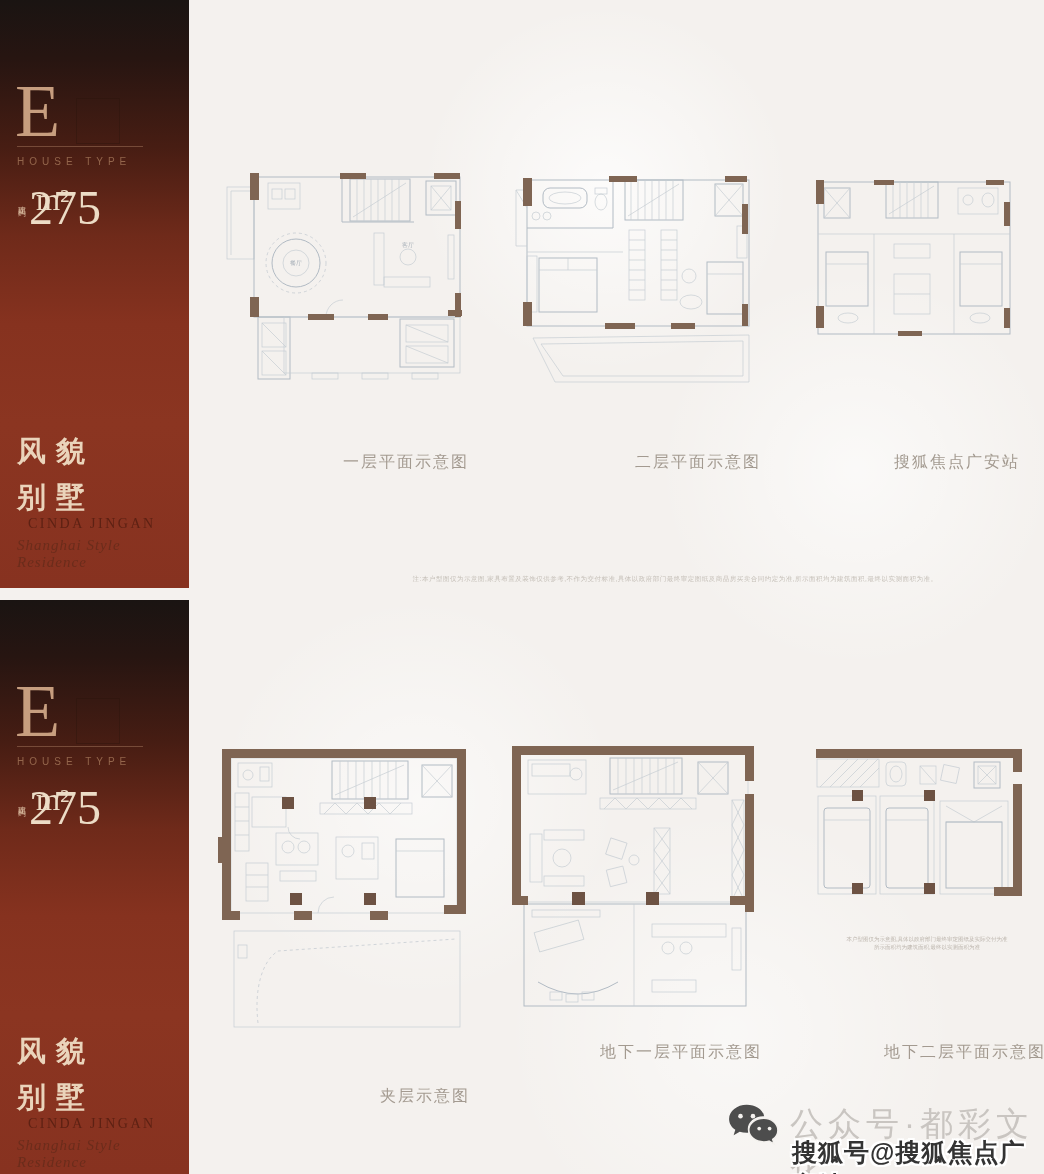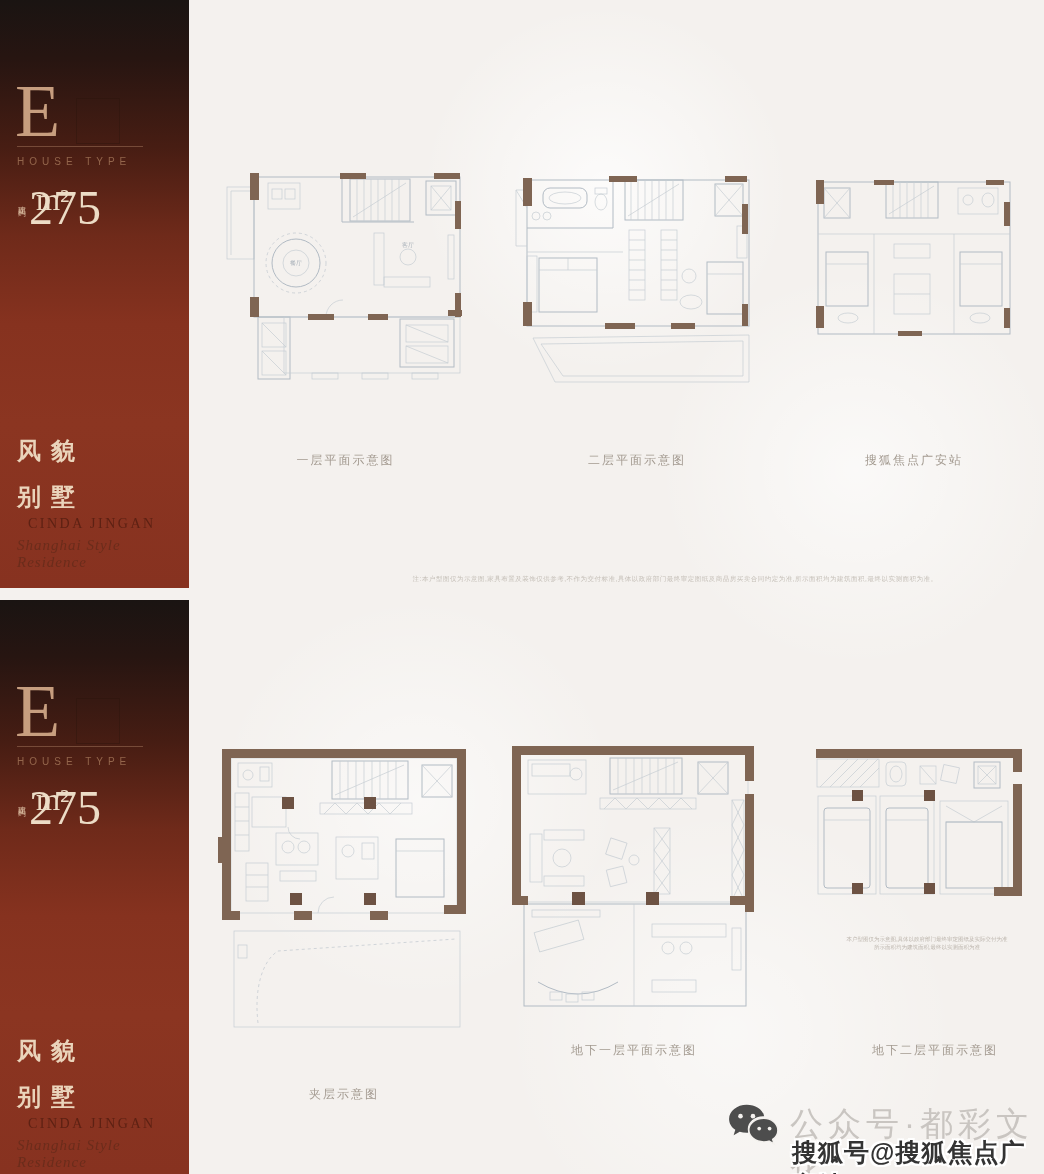--- a/index.html
+++ b/index.html
@@ -21,33 +21,33 @@
   .sb1{top:0;height:588px;}
   .sb2{top:600px;height:574px;}
   .sidebar *{position:absolute;}
   .e-letter{left:15px;top:74px;font-family:"Liberation Serif",serif;font-size:74px;line-height:1;color:#c79e7f;}
   .e-box{left:76px;top:98px;width:42px;height:44px;border:1px solid rgba(40,20,12,.35);}
   .e-line{left:17px;top:146px;width:126px;height:1px;background:rgba(205,160,125,.35);}
   .house-type{left:17px;top:156px;font-size:10px;letter-spacing:5px;color:rgba(204,158,120,.55);}
   .area-prefix{left:15px;top:199px;writing-mode:vertical-rl;font-size:8px;letter-spacing:2px;color:rgba(235,210,180,.7);}
   .area-num{left:29px;top:184px;font-family:"Liberation Serif",serif;font-size:48px;line-height:1;color:#ecdcc6;}
   .area-num .unit{font-size:31px;margin-left:7px;}
-  .tagline{left:17px;top:428px;font-family:"Liberation Serif",serif;font-weight:600;font-size:24px;line-height:46px;letter-spacing:10px;color:#ead4bb;}
+  .tagline{left:17px;top:428px;font-family:"Liberation Serif",serif;font-weight:600;font-size:29px;line-height:46px;letter-spacing:10px;color:#ead4bb;}
   .brand{left:17px;top:516px;font-family:"Liberation Serif",serif;font-size:14px;letter-spacing:2.5px;color:#5d2113;margin-left:11px;}
   .brand-sub{left:17px;top:537px;font-family:"Liberation Serif",serif;font-style:italic;font-size:15px;letter-spacing:1px;color:#6b2c1b;}
   
   .fp{position:absolute;}
   .fp svg{display:block;}
   .fp-svg .w{fill:#7f6553;}
   .fp-svg .wd{fill:#6d5243;}
   .fp-svg .l{fill:none;stroke:#b2bbc4;stroke-width:1;}
   .fp-svg .l2{fill:none;stroke:#c6cdd3;stroke-width:.7;}
   .fp-svg .d{fill:none;stroke:#c0c7ce;stroke-width:.7;stroke-dasharray:3 3;}
   .fp-svg text{font-size:6px;fill:#a9b1b9;}
-  .plan-label{position:absolute;font-size:12px;letter-spacing:2px;color:#a39a90;text-align:center;}
+  .plan-label{position:absolute;font-size:16px;letter-spacing:2px;color:#a39a90;text-align:right;}
   .disclaimer{position:absolute;left:330px;top:575px;width:690px;font-size:6.5px;letter-spacing:.5px;color:#c6c0b9;text-align:center;}
   .plan-note{position:absolute;left:806px;top:935px;width:242px;font-size:5.5px;line-height:8px;color:#bdb6ae;text-align:center;}
   
   .wm-icon{position:absolute;left:727px;top:1103px;width:54px;height:46px;}
   .wm-gzh{position:absolute;left:790px;top:1102px;font-size:33px;letter-spacing:5px;color:#c9c5c1;}
   .wm-sohu{
     position:absolute;left:792px;top:1136px;font-size:25px;font-weight:bold;letter-spacing:1px;color:#333;
     text-shadow:-2px -2px 0 #fff,2px -2px 0 #fff,-2px 2px 0 #fff,2px 2px 0 #fff,0 -2px 0 #fff,0 2px 0 #fff,-2px 0 0 #fff,2px 0 0 #fff;
   }
 </style>

